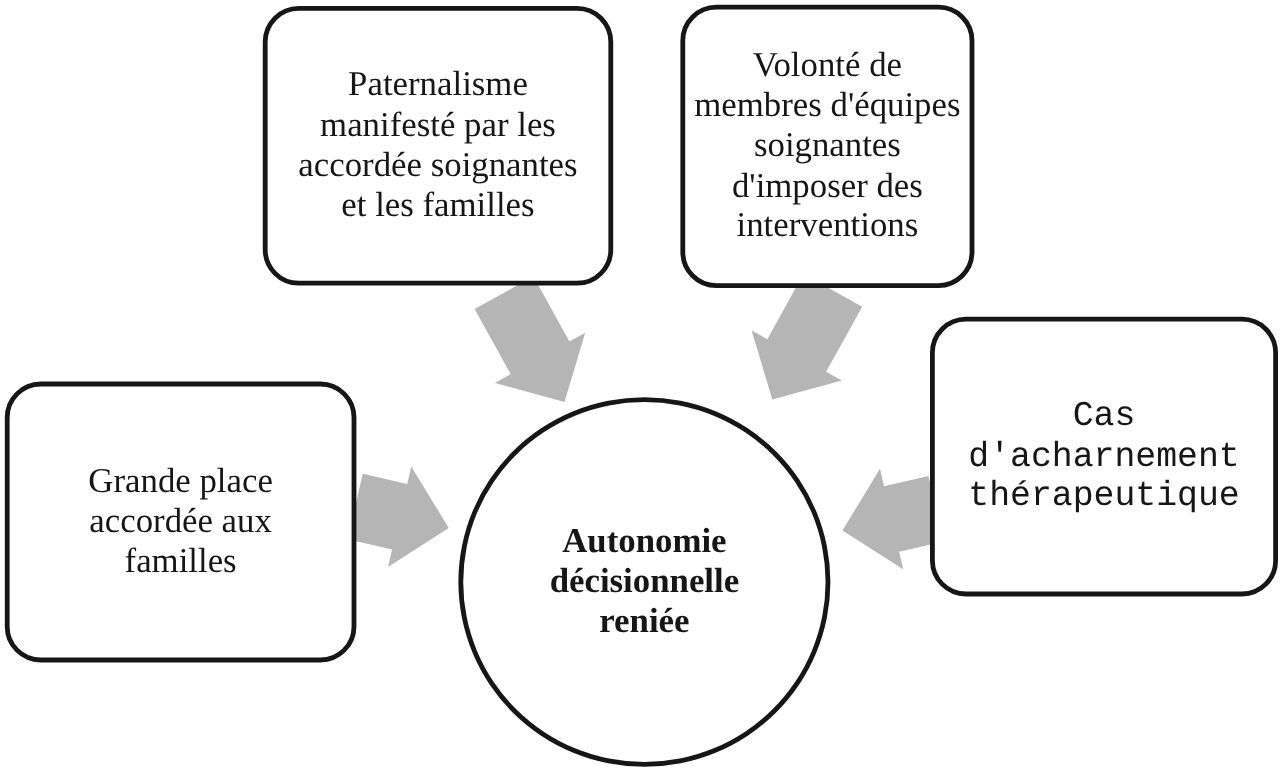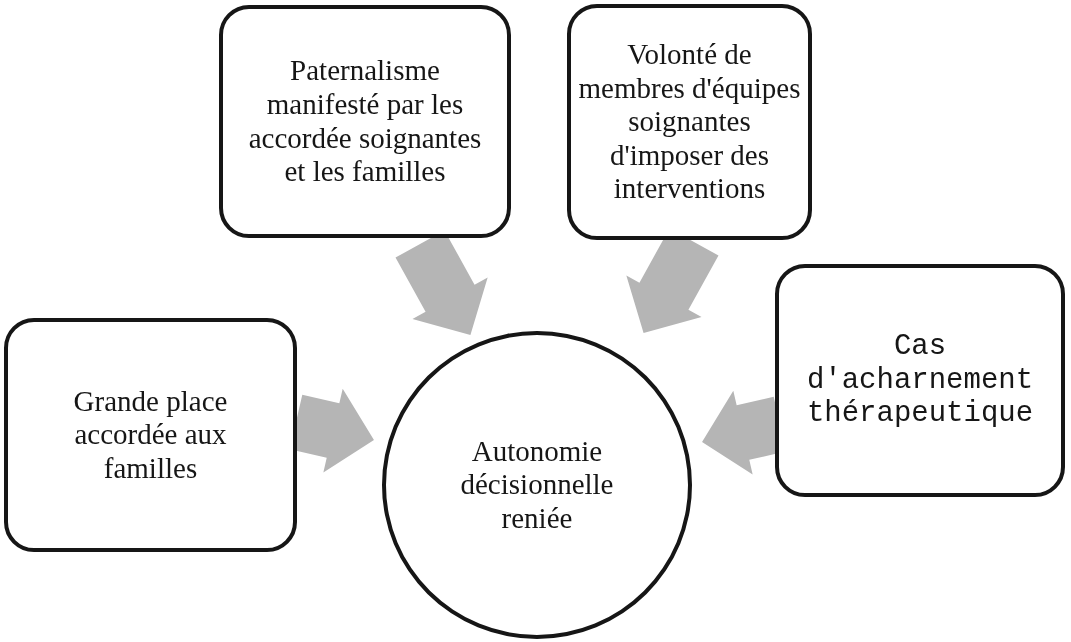--- a/index.html
+++ b/index.html
@@ -44,21 +44,21 @@
     padding: 0 6px;
   }
   .box { border-radius: 30px; }
   .box-top-left  { left: 219px; top: 5px;   width: 292px; height: 233px; }
   .box-top-right { left: 555px; top: 4px;   width: 245px; height: 236px; margin-left: 12px; }
   .box-left      { left: 4px;   top: 279px; width: 293px; height: 234px; margin-top: 39px; }
   .box-right     { left: 775px; top: 264px; width: 290px; height: 233px; font-family: Liberation Mono, monospace; }
   .circle {
     left: 382px; top: 331px; width: 310px; height: 308px;
     border-radius: 50%;
-    font-weight: 400;
+    font-weight: 700;
   }
 </style>
 </head>
 <body>
 
 <div class="stage">
 
   <svg class="arrows-layer" viewBox="0 0 1071 642" xmlns="http://www.w3.org/2000/svg" aria-hidden="true">
 
     <polygon points="0,-28 62,-28 62,-43 104,0 62,43 62,28 0,28" transform="translate(420,244) rotate(61)"></polygon>

